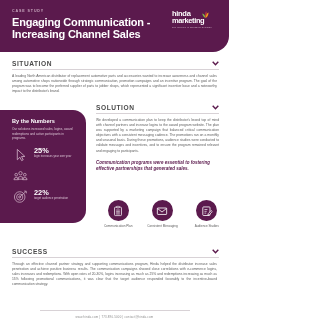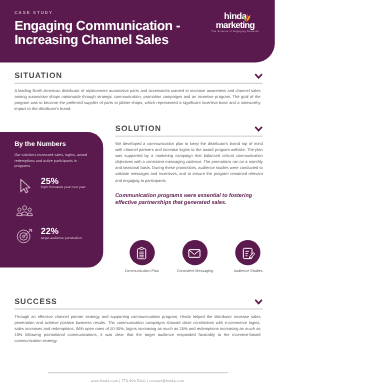--- a/index.html
+++ b/index.html
@@ -21,21 +21,21 @@
     padding:9px 10px 0 12px;
   }
   .eyebrow {
     color:#c9a9bf; font-size:3.6px; letter-spacing:.9px;
     font-weight:bold; text-transform:uppercase; margin-bottom:3px;
   }
   .headline {
     color:#ffffff; font-size:11px; font-weight:bold; line-height:12px;
     letter-spacing:-.2px; max-width:150px;
   }
-  .logo { position:absolute; right:9px; top:10px; width:48px; text-align:center; }
+  .logo { position:absolute; right:9px; top:10px; width:48px; text-align:left; }
   .logo-main { font-size:7.5px; font-weight:bold; color:#ffffff; line-height:7px; letter-spacing:-.3px; }
   .logo-sub { font-size:7.5px; font-weight:bold; color:#ffffff; line-height:7.5px; letter-spacing:-.4px; }
   .logo-tag { font-size:2.1px; color:#d3b9cb; letter-spacing:.25px; margin-top:1px; }
   .logo-leaf { position:absolute; right:10px; top:1px; }
 
   
   .section-head {
     display:flex; align-items:center; justify-content:space-between;
     border-bottom:0.8px solid #d8d2d6; padding:0 0 2px 0; margin:0 10px 4px 12px;
   }

